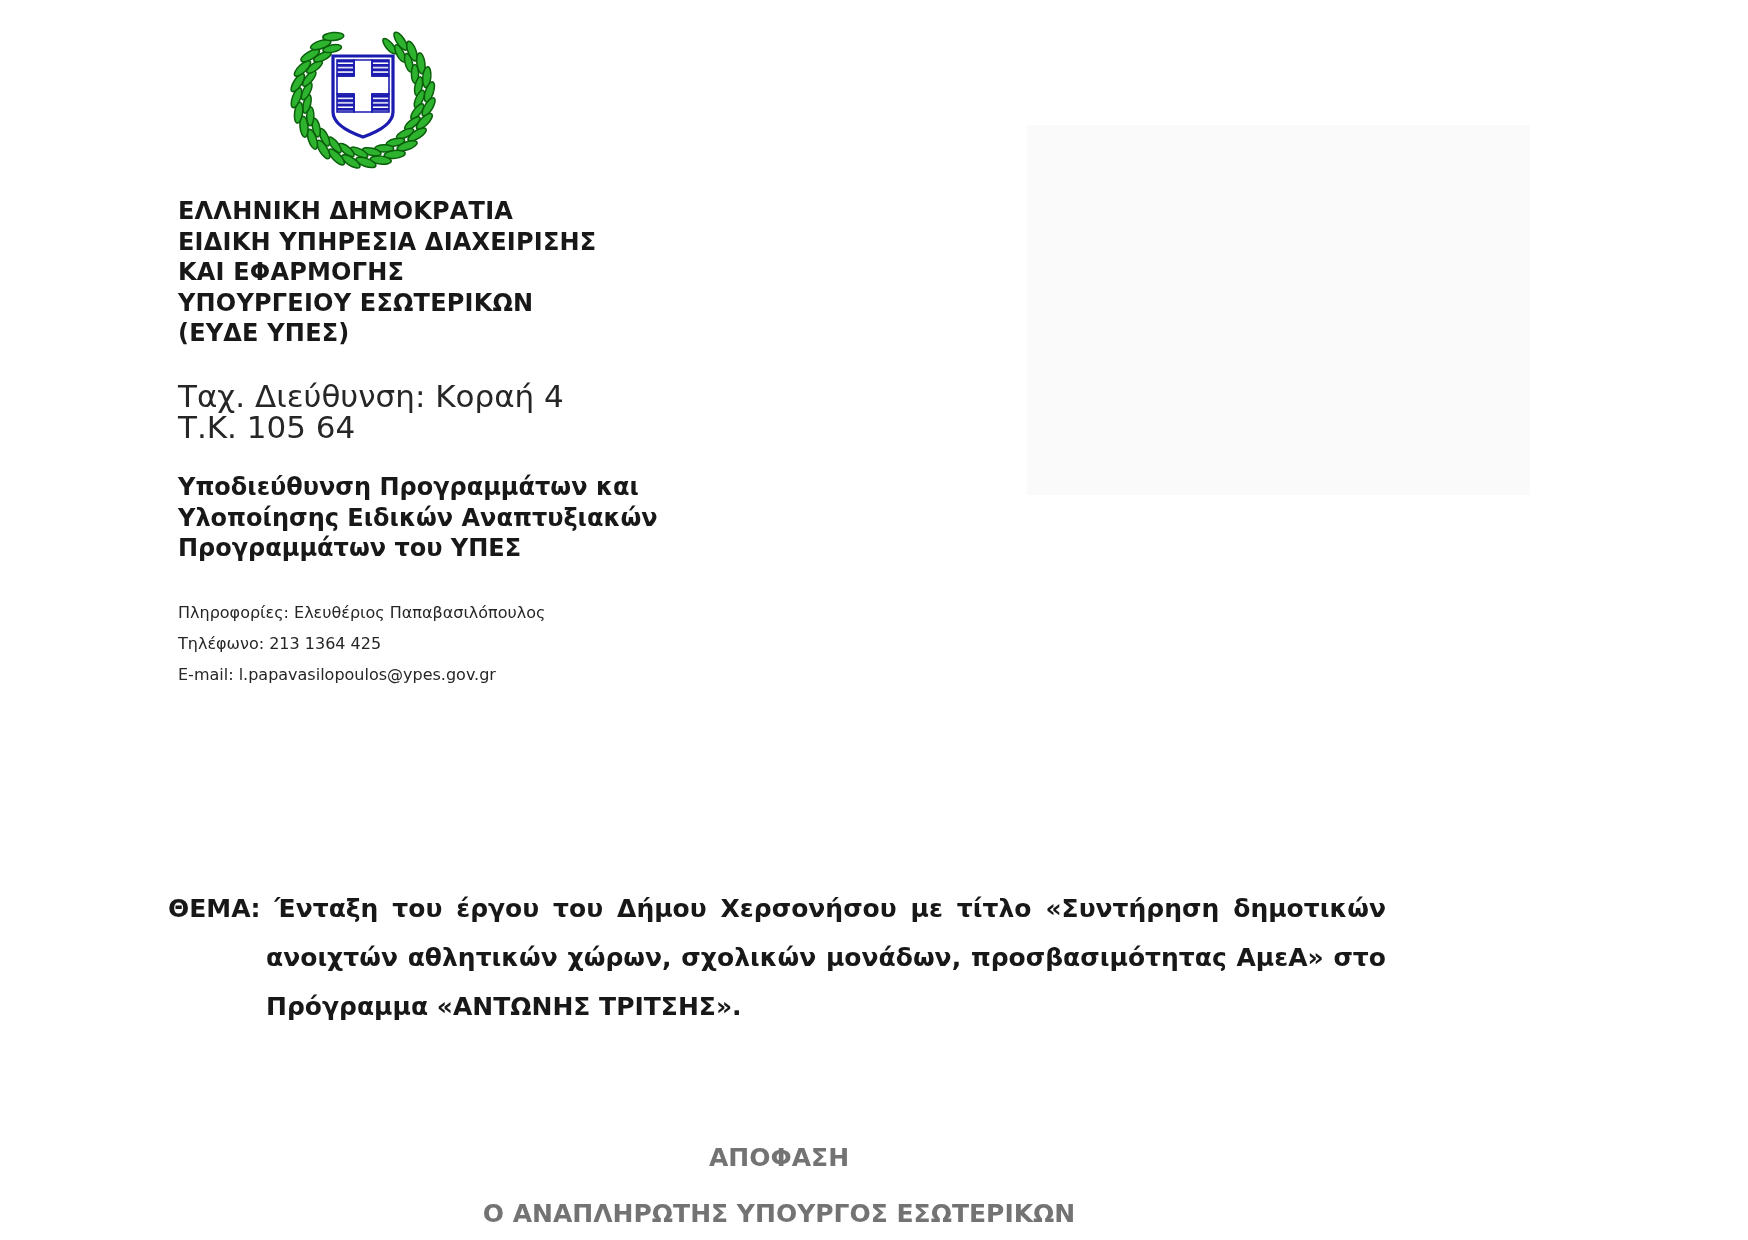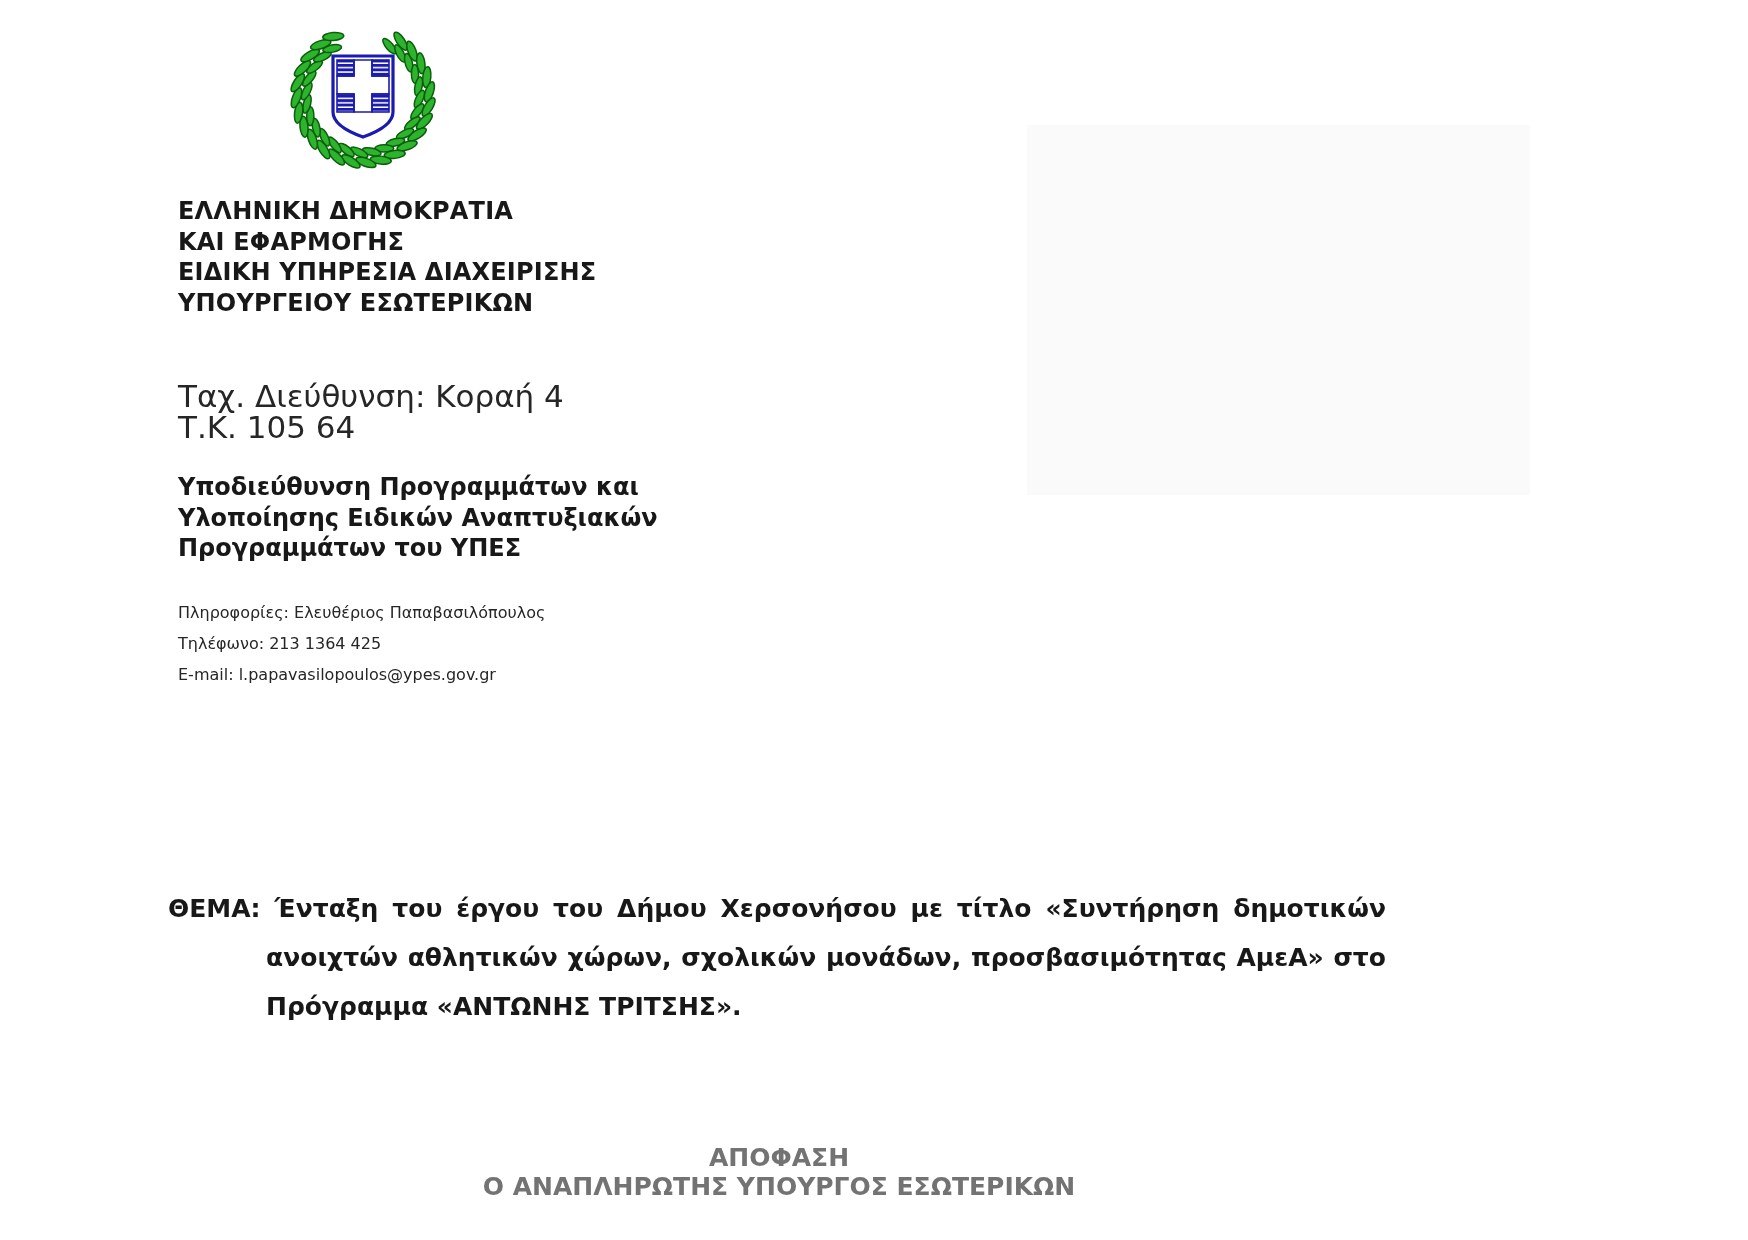--- a/index.html
+++ b/index.html
@@ -26,21 +26,21 @@
   .contact{position:absolute;left:178px;top:597px;font-size:16px;line-height:31px;color:#262626;}
   .subject{
     position:absolute;left:168px;top:884px;width:1218px;box-sizing:border-box;
     margin:0;font-weight:bold;font-size:25px;line-height:49px;color:#181818;
     text-align:justify;padding-left:98px;text-indent:-98px;
   }
   .decision{
     position:absolute;left:170px;top:1143px;width:1218px;
     text-align:center;font-weight:bold;font-size:25px;color:#737373;
   }
-  .decision-sub{}
+  .decision-sub{margin-top:27px;}
   p{margin:0;}
 </style>
 </head>
 <body>
 
 <div class="page">
 
   <div class="blank-box"></div>
 
   <span class="emblem">
@@ -107,23 +107,24 @@
         <rect x="84" y="40" width="17" height="16" fill="url(#st)" stroke="#1b1bb0" stroke-width="1.6"></rect>
         <rect x="49" y="74" width="17" height="18" fill="url(#st)" stroke="#1b1bb0" stroke-width="1.6"></rect>
         <rect x="84" y="74" width="17" height="18" fill="url(#st)" stroke="#1b1bb0" stroke-width="1.6"></rect>
         <path d="M66,40 h18 v16 h17 v18 h-17 v18 h-18 v-18 h-17 v-18 h17 z" fill="none" stroke="#1b1bb0" stroke-width="1.6"></path>
       </g>
     </svg>
   </span>
 
   <div class="agency">
     <p>ΕΛΛΗΝΙΚΗ ΔΗΜΟΚΡΑΤΙΑ</p>
+    <p>ΕΙΔΙΚΗ ΥΠΗΡΕΣΙΑ ΔΙΑΧΕΙΡΙΣΗΣ</p>
     <p>ΚΑΙ ΕΦΑΡΜΟΓΗΣ</p>
-    <p>ΕΙΔΙΚΗ ΥΠΗΡΕΣΙΑ ΔΙΑΧΕΙΡΙΣΗΣ</p>
     <p>ΥΠΟΥΡΓΕΙΟΥ ΕΣΩΤΕΡΙΚΩΝ</p>
+    <p>(ΕΥΔΕ ΥΠΕΣ)</p>
   </div>
 
   <div class="addr">
     <p>Ταχ. Διεύθυνση: Κοραή 4</p>
     <p>Τ.Κ. 105 64</p>
   </div>
 
   <div class="subdiv">
     <p>Υποδιεύθυνση Προγραμμάτων και</p>
     <p>Υλοποίησης Ειδικών Αναπτυξιακών</p>

